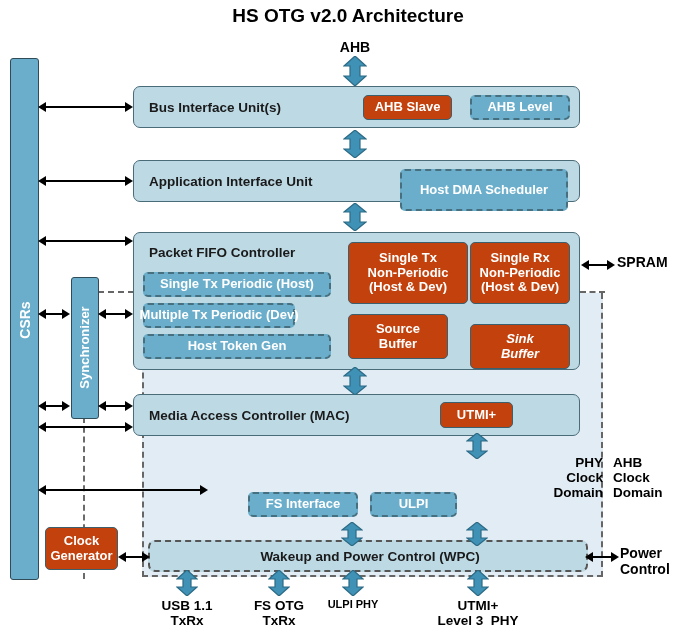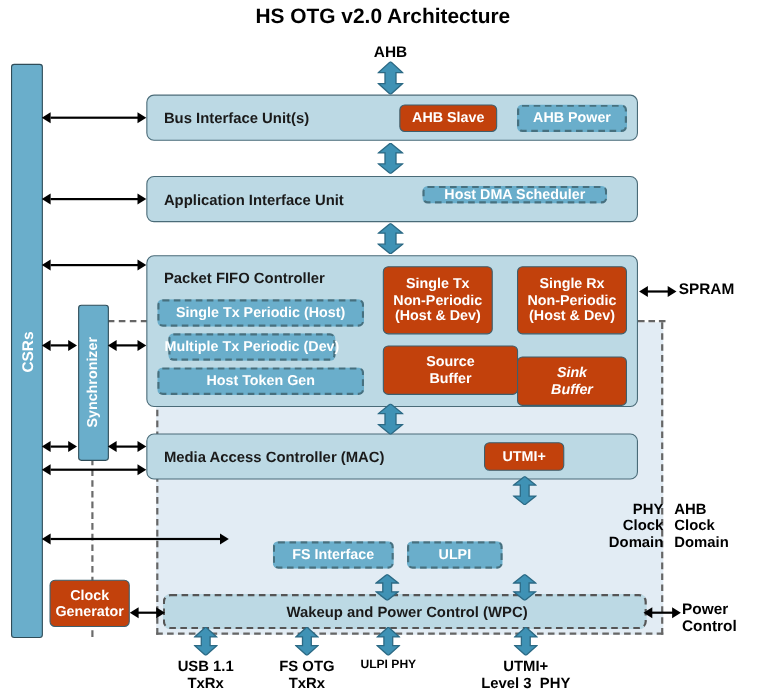--- a/index.html
+++ b/index.html
@@ -90,53 +90,53 @@
   </div>
 
 
   <div class="box container" style="left:133px;top:86px;width:447px;height:42px;">
     <div class="container-label" style="left:15px;top:13px;">Bus Interface Unit(s)</div>
   </div>
   <div class="solidblue box" style="left:363px;top:95px;width:89px;height:25px;">
     <span>AHB Slave</span>
   </div>
   <div class="dashblue box" style="left:470px;top:95px;width:100px;height:25px;">
-    <span>AHB Power</span>
+    <span>AHB Level</span>
   </div>
 
   <div class="box container" style="left:133px;top:160px;width:447px;height:42px;">
     <div class="container-label" style="left:15px;top:13px;">Application Interface Unit</div>
   </div>
-  <div class="dashblue box" style="left:384px;top:169px;width:168px;height:16px;">
+  <div class="dashblue box" style="left:400px;top:169px;width:168px;height:42px;">
     <span>Host DMA Scheduler</span>
   </div>
 
   <div class="box container" style="left:133px;top:232px;width:447px;height:138px;">
     <div class="container-label" style="left:15px;top:12px;">Packet FIFO Controller</div>
   </div>
   <div class="dashblue box" style="left:143px;top:272px;width:188px;height:25px;text-align:right;">
     <span>Single Tx Periodic (Host)</span>
   </div>
-  <div class="dashblue box" style="left:153px;top:303px;width:152px;height:25px;">
+  <div class="dashblue box" style="left:143px;top:303px;width:152px;height:25px;">
     <span>Multiple Tx Periodic (Dev)</span>
   </div>
   <div class="dashblue box" style="left:143px;top:334px;width:188px;height:25px;">
     <span>Host Token Gen</span>
   </div>
-  <div class="solidblue box" style="left:348px;top:242px;width:100px;height:62px;">
+  <div class="solidblue box" style="left:348px;top:242px;width:120px;height:62px;">
     <span>Single Tx
 Non-Periodic
 (Host &amp; Dev)</span>
   </div>
   <div class="solidblue box" style="left:470px;top:242px;width:100px;height:62px;">
     <span>Single Rx
 Non-Periodic
 (Host &amp; Dev)</span>
   </div>
-  <div class="solidblue box" style="left:348px;top:314px;width:123px;height:45px;">
+  <div class="solidblue box" style="left:348px;top:314px;width:100px;height:45px;">
     <span>Source
 Buffer</span>
   </div>
   <div class="solidblue box" style="left:470px;top:324px;width:100px;height:45px;font-style:italic;">
     <span>Sink
 Buffer</span>
   </div>
 
   <div class="box container" style="left:133px;top:394px;width:447px;height:42px;">
     <div class="container-label" style="left:15px;top:13px;">Media Access Controller (MAC)</div>

